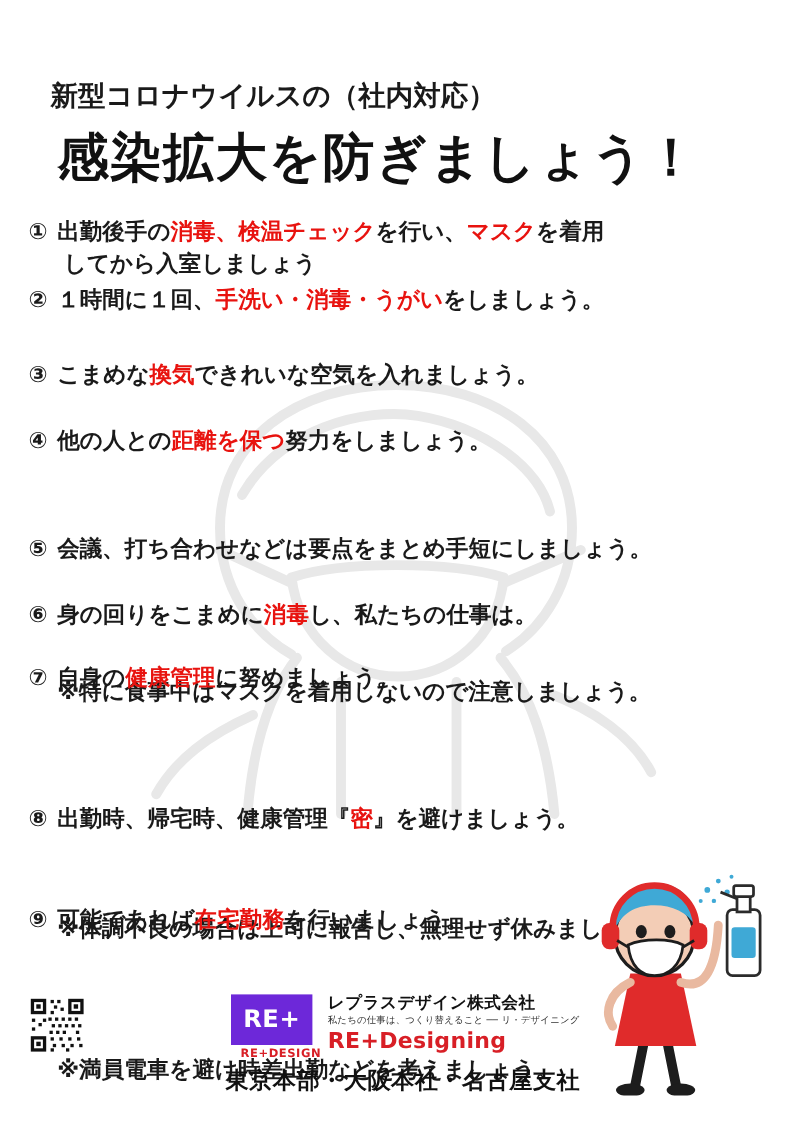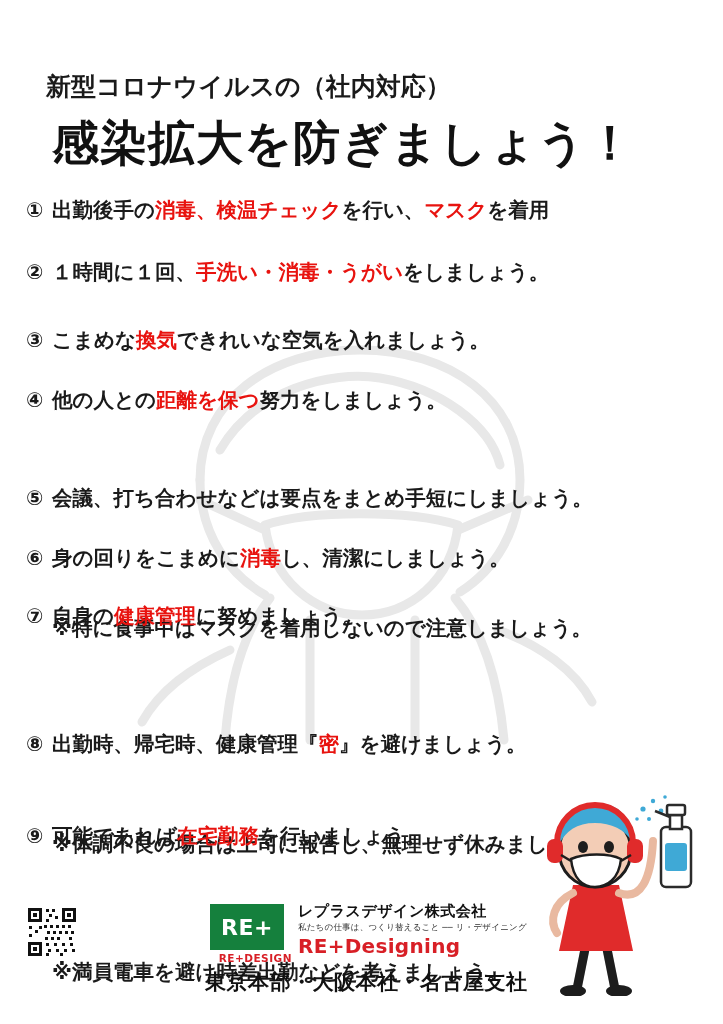--- a/index.html
+++ b/index.html
@@ -105,21 +105,21 @@
     top: 16px;
     width: 52px;
     height: 52px;
   }
   .logo-mark {
     position: absolute;
     left: 210px;
     top: 14px;
     width: 74px;
     height: 46px;
-    background: #15803d;
+    background: #6d28d9;
     color: #ffffff;
     font-weight: bold;
     font-size: 22px;
     letter-spacing: 0.5px;
     display: flex;
     align-items: center;
     justify-content: center;
   }
   .logo-mark .slash {
     color: #ffffff;
@@ -208,41 +208,42 @@
 
   <div class="content">
 
     <div class="headline-sub">新型コロナウイルスの（社内対応）</div>
     <div class="headline-main">感染拡大を防ぎましょう！</div>
 
     <div class="items">
 
       <div class="item" style="top:0px;left:0px;">
         <span class="num">①</span><span>出勤後手の</span><span class="hl">消毒、検温チェック</span><span>を行い、</span><span class="hl">マスク</span><span>を着用</span>
+        <span class="l2">してから入室しましょう</span>
       </div>
 
       <div class="item" style="top:62px;left:0px;">
         <span class="num">②</span><span>１時間に１回、</span><span class="hl">手洗い・消毒・うがい</span><span>をしましょう。</span>
       </div>
 
       <div class="item" style="top:130px;left:0px;">
         <span class="num">③</span><span>こまめな</span><span class="hl">換気</span><span>できれいな空気を入れましょう。</span>
       </div>
 
       <div class="item" style="top:190px;left:0px;">
         <span class="num">④</span><span>他の人との</span><span class="hl">距離を保つ</span><span>努力をしましょう。</span>
       </div>
       <div class="note" style="top:418px;left:26px;text-align:center;">※特に食事中はマスクを着用しないので注意しましょう。</div>
 
       <div class="item" style="top:288px;left:0px;">
         <span class="num">⑤</span><span>会議、打ち合わせなどは要点をまとめ手短にしましょう。</span>
       </div>
 
       <div class="item" style="top:348px;left:0px;">
-        <span class="num">⑥</span><span>身の回りをこまめに</span><span class="hl">消毒</span><span>し、清潔にしましょう。</span>
+        <span class="num">⑥</span><span>身の回りをこまめに</span><span class="hl">消毒</span><span>し、私たちの仕事は。</span>
       </div>
 
       <div class="item" style="top:406px;left:0px;">
         <span class="num">⑦</span><span>自身の</span><span class="hl">健康管理</span><span>に努めましょう。</span>
       </div>
       <div class="note" style="top:634px;left:26px;">※体調不良の場合は上司に報告し、無理せず休みましょう。</div>
 
       <div class="item" style="top:534px;left:0px;">
         <span class="num">⑧</span><span>出勤時、帰宅時、健康管理『</span><span class="hl">密</span><span>』を避けましょう。</span>
       </div>

